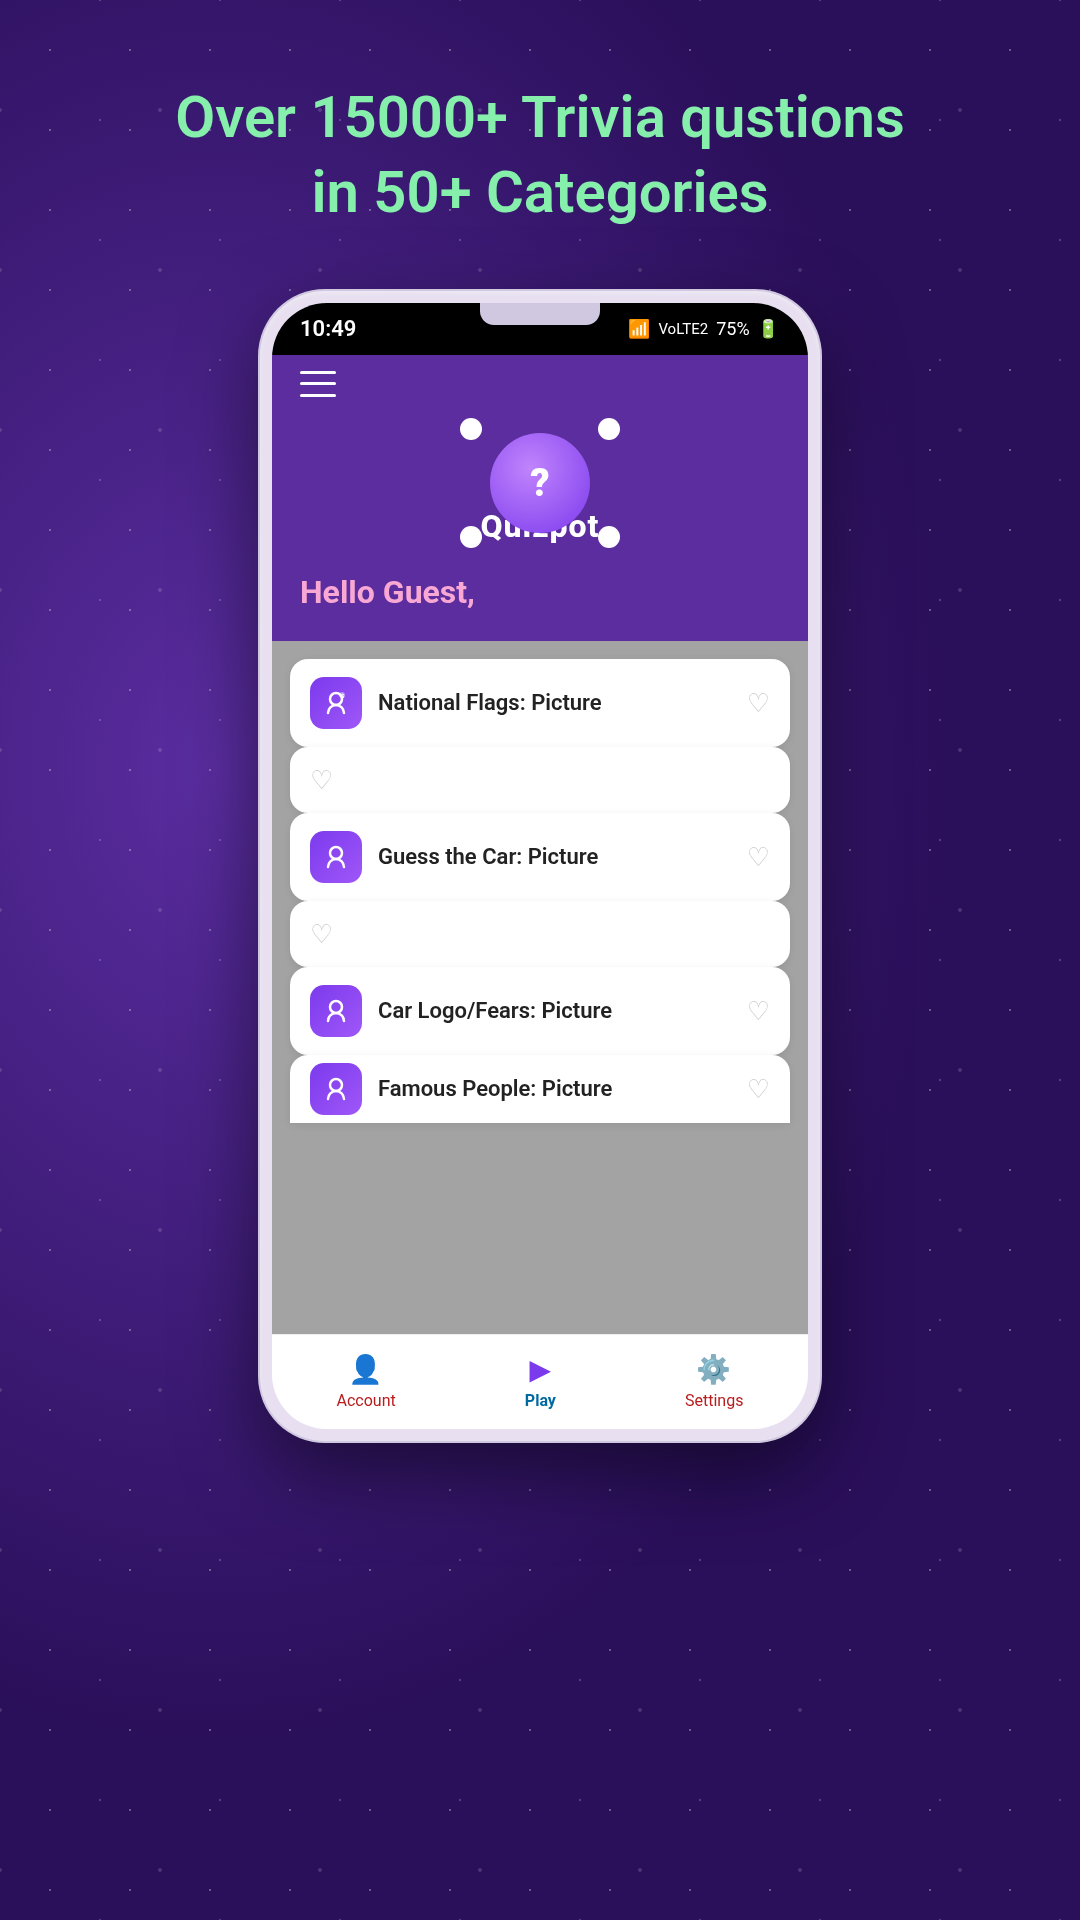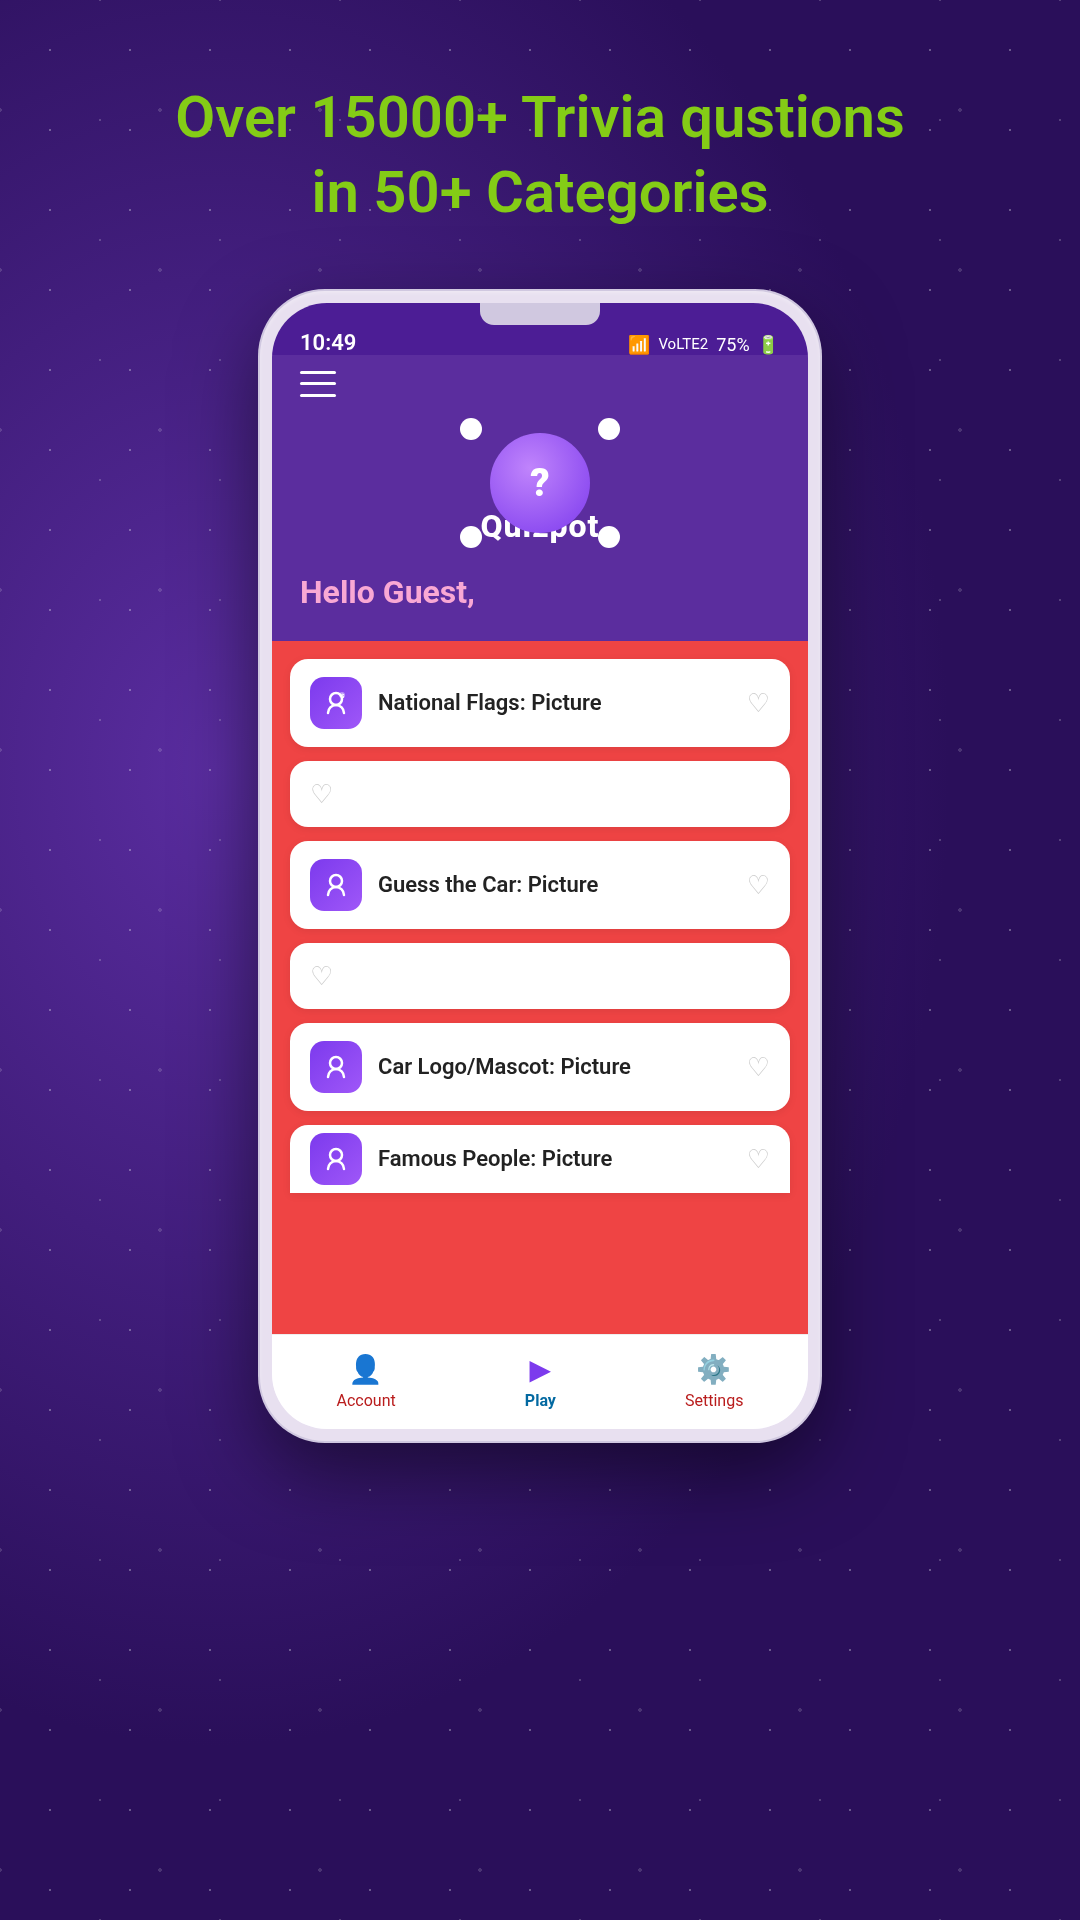--- a/index.html
+++ b/index.html
@@ -28,21 +28,21 @@
         radial-gradient(circle, rgba(255,255,255,0.2) 1px, transparent 1px),
         radial-gradient(circle, rgba(255,255,255,0.15) 2px, transparent 2px);
       background-size: 80px 80px, 120px 120px, 160px 160px;
       background-position: 10px 10px, 40px 60px, 80px 30px;
       pointer-events: none;
     }
 
     .headline {
       margin-top: 80px;
       text-align: center;
-      color: #84cc16;
+      color: #86efac;
       font-size: 58px;
       font-weight: 600;
       line-height: 1.3;
       padding: 0 60px;
       z-index: 1;
     }
 
     
     .phone-frame {
       margin-top: 60px;
@@ -64,24 +64,24 @@
       height: 100%;
       background: #f0eafa;
       border-radius: 55px;
       overflow: hidden;
       display: flex;
       flex-direction: column;
     }
 
     
     .status-bar {
-      background: #4c1d95;
+      background: #000000;
       height: 52px;
       display: flex;
-      align-items: flex-end;
+      align-items: center;
       justify-content: space-between;
       padding: 0 28px;
       flex-shrink: 0;
     }
 
     .status-time {
       color: white;
       font-size: 22px;
       font-weight: 600;
     }
@@ -191,26 +191,25 @@
     .greeting {
       color: #f9a8d4;
       font-size: 32px;
       font-weight: 700;
       margin-top: 8px;
     }
 
     
     .category-list {
       flex: 1;
-      background: #ef4444;
+      background: #a3a3a3;
       padding: 18px 18px 0;
       overflow-y: hidden;
       display: flex;
       flex-direction: column;
-      gap: 14px;
     }
 
     .category-item {
       background: white;
       border-radius: 18px;
       padding: 18px 20px;
       display: flex;
       align-items: center;
       justify-content: space-between;
       box-shadow: 0 2px 8px rgba(0,0,0,0.08);
@@ -382,21 +381,21 @@
       </div>
 
       <div class="category-item">
         <div class="category-left">
           <div class="category-icon">
             <svg viewBox="0 0 32 32" fill="none">
               <circle cx="16" cy="12" r="6" stroke="white" stroke-width="2.5" fill="none"></circle>
               <path d="M8 26c0-4.4 3.6-8 8-8s8 3.6 8 8" stroke="white" stroke-width="2.5" stroke-linecap="round" fill="none"></path>
             </svg>
           </div>
-          <span class="category-name">Car Logo/Mascot: Picture</span>
+          <span class="category-name">Car Logo/Fears: Picture</span>
         </div>
         <span class="heart-icon">♡</span>
       </div>
 
       <div class="last-item-partial" style="position:relative;">
         <div class="category-left">
           <div class="category-icon">
             <svg viewBox="0 0 32 32" fill="none">
               <circle cx="16" cy="12" r="6" stroke="white" stroke-width="2.5" fill="none"></circle>
               <path d="M8 26c0-4.4 3.6-8 8-8s8 3.6 8 8" stroke="white" stroke-width="2.5" stroke-linecap="round" fill="none"></path>

